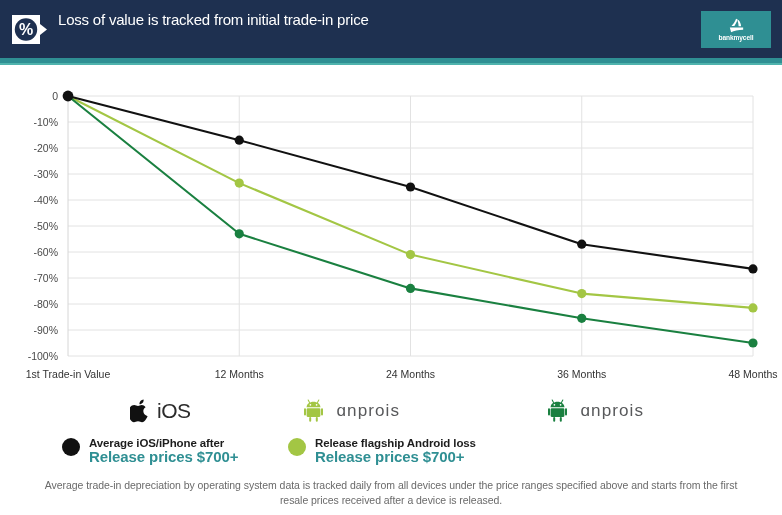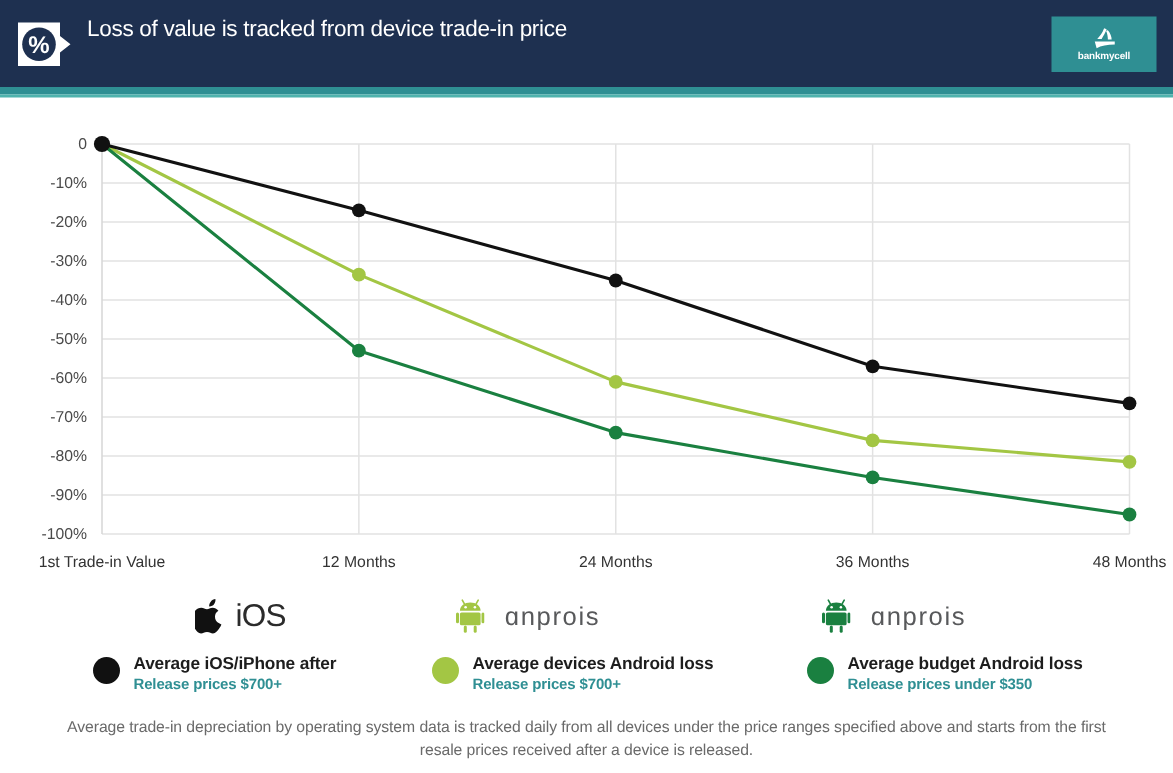--- a/index.html
+++ b/index.html
@@ -64,21 +64,21 @@
     font-size:21px; color:#2b2b2b; letter-spacing:-0.5px; font-weight:normal;
   }
   .android-word { height:18px; }
 
   
   .legend { position:absolute; left:0; top:436px; width:782px; height:34px; }
   .legend-item { position:absolute; display:flex; align-items:flex-start; gap:9px; }
   .swatch { width:18px; height:18px; border-radius:50%; flex:none; margin-top:2px; }
   .leg-lines { display:flex; flex-direction:column; }
   .leg-title { font-size:11.5px; color:#1d1d1d; font-weight:bold; line-height:14px; letter-spacing:-0.1px; white-space:nowrap;}
-  .leg-sub { font-size:10px; color:#2f8f93; font-weight:bold; line-height:14px; letter-spacing:-0.1px; white-space:nowrap;}
+  .leg-sub { font-size:15px; color:#2f8f93; font-weight:bold; line-height:14px; letter-spacing:-0.1px; white-space:nowrap;}
 
   
   .footer {
     position:absolute; left:36px; top:478px; width:710px;
     text-align:center; font-size:10.5px; color:#6a6a6a;
     line-height:14.5px; letter-spacing:-0.05px;
   }
 </style>
 </head>
 <body>
@@ -88,21 +88,21 @@
   <div class="header">
     <div class="pct-badge">
       <svg width="38" height="33" viewBox="0 0 38 33">
         <path d="M1 2 L29 2 L29 11 L36 16.5 L29 22 L29 31 L1 31 Z" fill="#ffffff"></path>
         <circle cx="15" cy="16.5" r="11.2" fill="#1e3050"></circle>
         <text x="15" y="22.4" text-anchor="middle" fill="#ffffff" font-family="Liberation Sans, sans-serif" font-size="16" font-weight="bold">%</text>
       </svg>
     </div>
 
     <div class="header-titles">
-      <div class="h-sub">Loss of value is tracked from device trade-in price</div>
+      <div class="h-sub">Loss of value is tracked from initial trade-in price</div>
     </div>
 
     <div class="logo-box">
       <svg class="logo-mark" viewBox="0 0 20 18">
         <path d="M9.5 1 C8 5 6 7.5 4 9.5 L7.5 9.5 C9 7 10.5 4.5 11.5 1.8 Z" fill="#ffffff"></path>
         <path d="M2 11.5 L18 11.5 L18 14 C12 14 7 15 3.5 17 Z" fill="#ffffff"></path>
         <path d="M12.5 2.5 C14.5 5 15.5 7.5 15.5 10 L12.5 10 C12.5 7.5 12 5 11 3 Z" fill="#ffffff"></path>
       </svg>
       <div class="logo-text">bankmycell</div>
     </div>
@@ -217,28 +217,21 @@
     <div class="legend-item" id="leg-0" style="left:62px; top:0px;">
       <div class="swatch" id="sw-0" style="background: rgb(17, 17, 17);"></div>
       <div class="leg-lines">
         <span class="leg-title">Average iOS/iPhone after</span>
         <span class="leg-sub">Release prices $700+</span>
       </div>
     </div>
     <div class="legend-item" id="leg-1" style="left:288px; top:0px;">
       <div class="swatch" id="sw-1" style="background: rgb(163, 198, 68);"></div>
       <div class="leg-lines">
-        <span class="leg-title">Average devices Android loss</span>
+        <span class="leg-title">Release flagship Android loss</span>
         <span class="leg-sub">Release prices $700+</span>
       </div>
     </div>
-    <div class="legend-item" id="leg-2" style="left:538px; top:0px;">
-      <div class="swatch" id="sw-2" style="background: rgb(26, 128, 64);"></div>
-      <div class="leg-lines">
-        <span class="leg-title">Average budget Android loss</span>
-        <span class="leg-sub">Release prices under $350</span>
-      </div>
-    </div>
   </div>
 
   <div class="footer">Average trade-in depreciation by operating system data is tracked daily from all devices under the price ranges specified above and starts from the first resale prices received after a device is released.</div>
 
 </div>
 
 </body></html>

